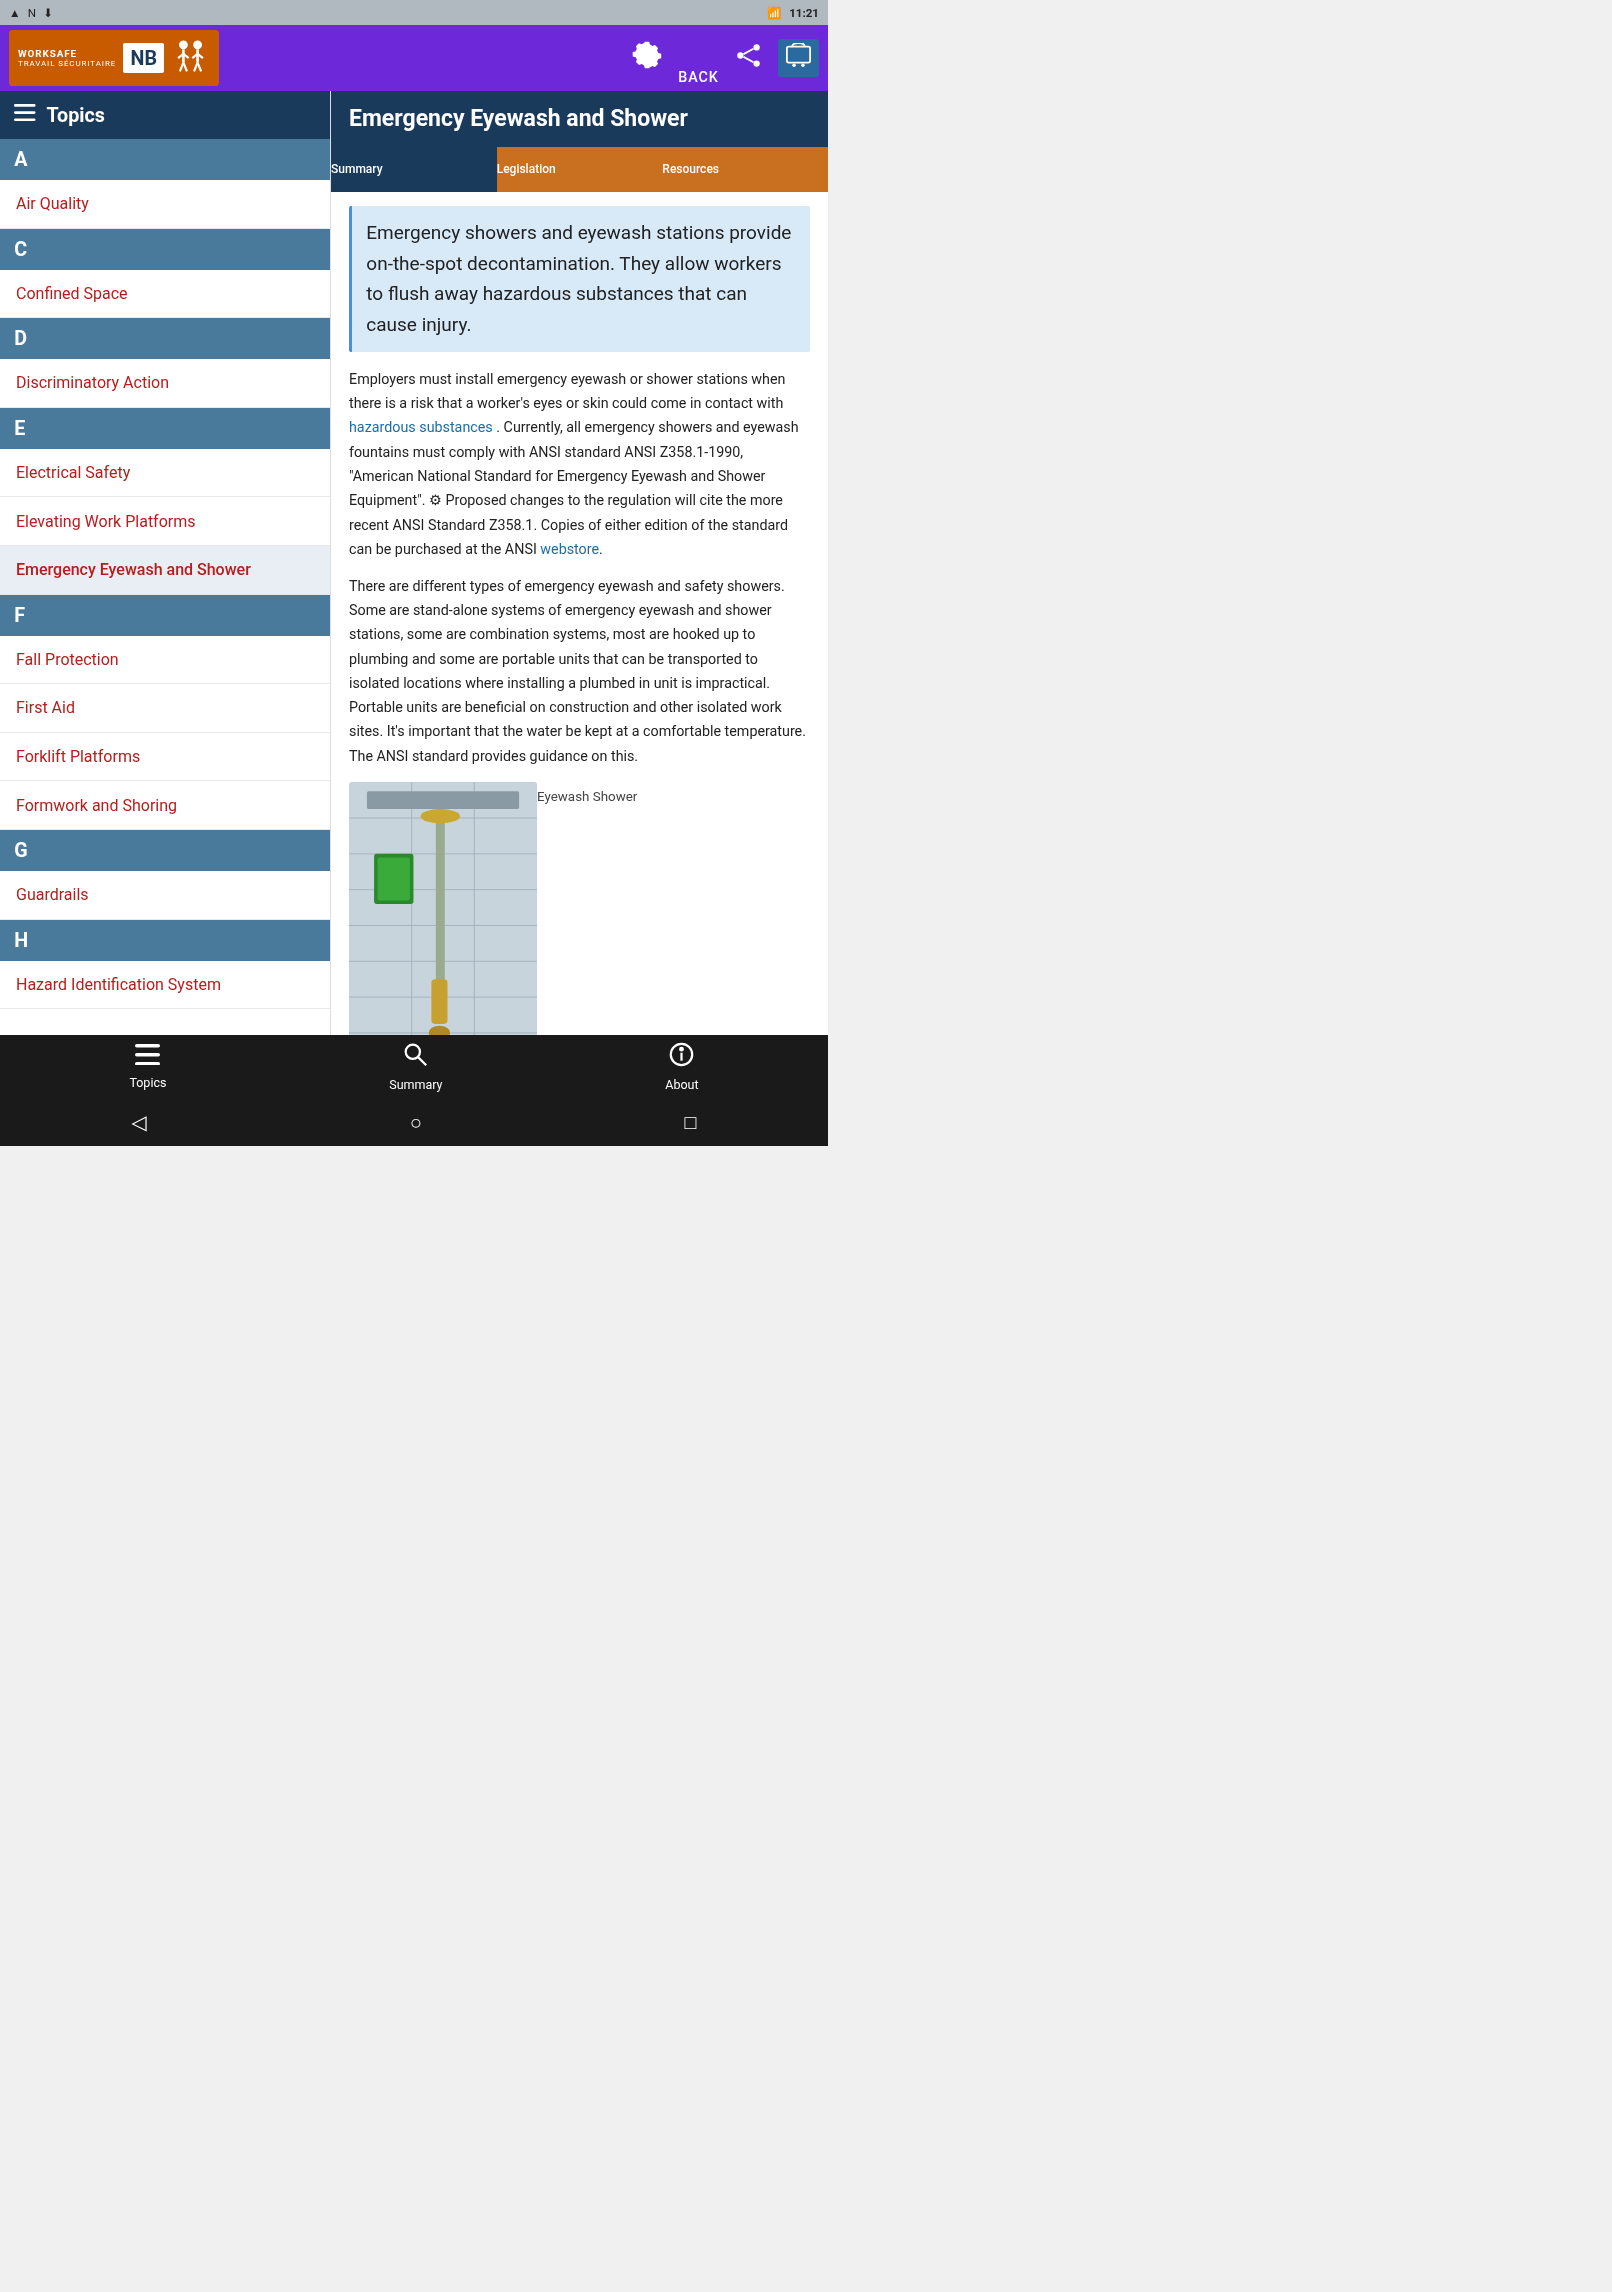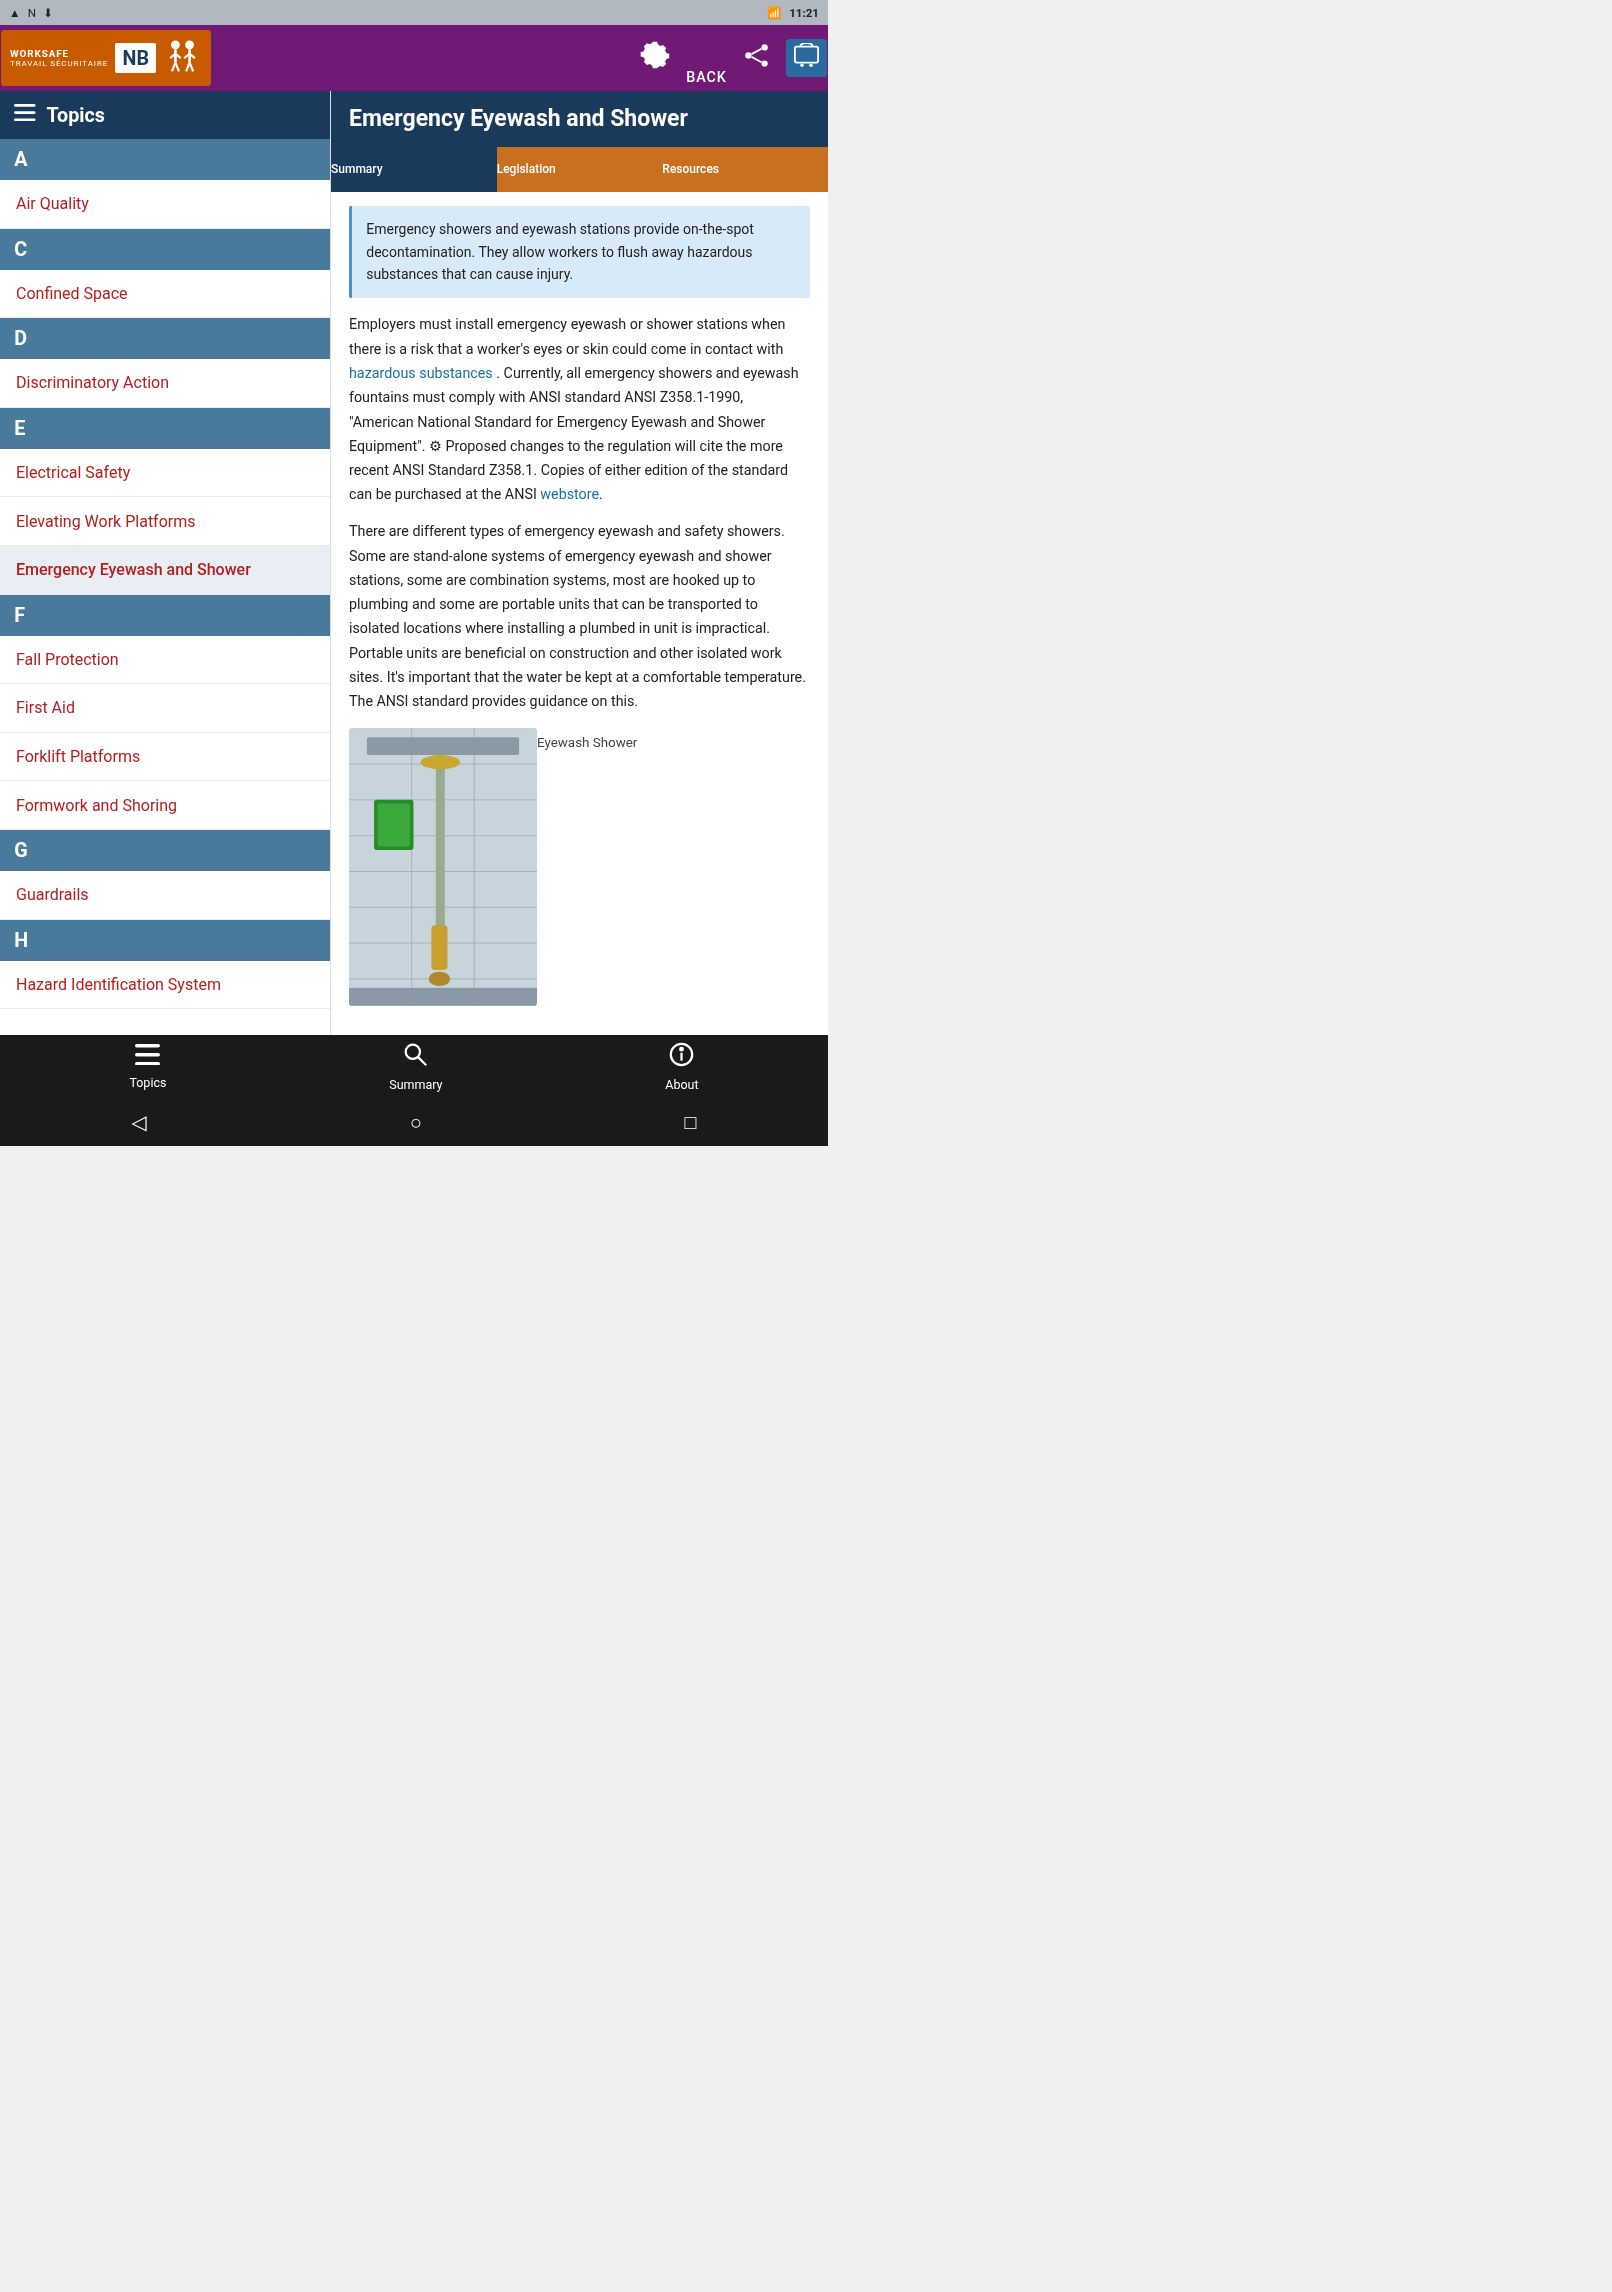--- a/index.html
+++ b/index.html
@@ -31,26 +31,26 @@
     }
     .status-bar-right {
       display: flex;
       gap: 7.2px;
       align-items: center;
       font-weight: bold;
     }
 
     
     .top-header {
-      background: #701a75;
+      background: #6d28d9;
       height: 66px;
       display: flex;
       align-items: center;
       justify-content: space-between;
-      padding: 0 1px;
+      padding: 0 9px;
       gap: 38px;
     }
     .logo-box {
       background: #c85a00;
       padding: 5.4px 9px;
       border-radius: 3.6px;
       display: flex;
       align-items: center;
       gap: 7.2px;
     }
@@ -189,21 +189,21 @@
     .content-scroll {
       flex: 1;
       overflow-y: auto;
       padding: 14.3px 18px;
     }
     .highlight-box {
       background: #d8eaf8;
       border-left: 3.6px solid #4a90d9;
       padding: 12.5px 14.3px;
       margin-bottom: 14.3px;
-      font-size: 14px;
+      font-size: 19px;
       line-height: 1.6;
       color: #222;
       border-radius: 1.8px;
     }
     .content-para {
       font-size: 14.3px;
       line-height: 1.7;
       color: #222;
       margin-bottom: 12.5px;
     }

